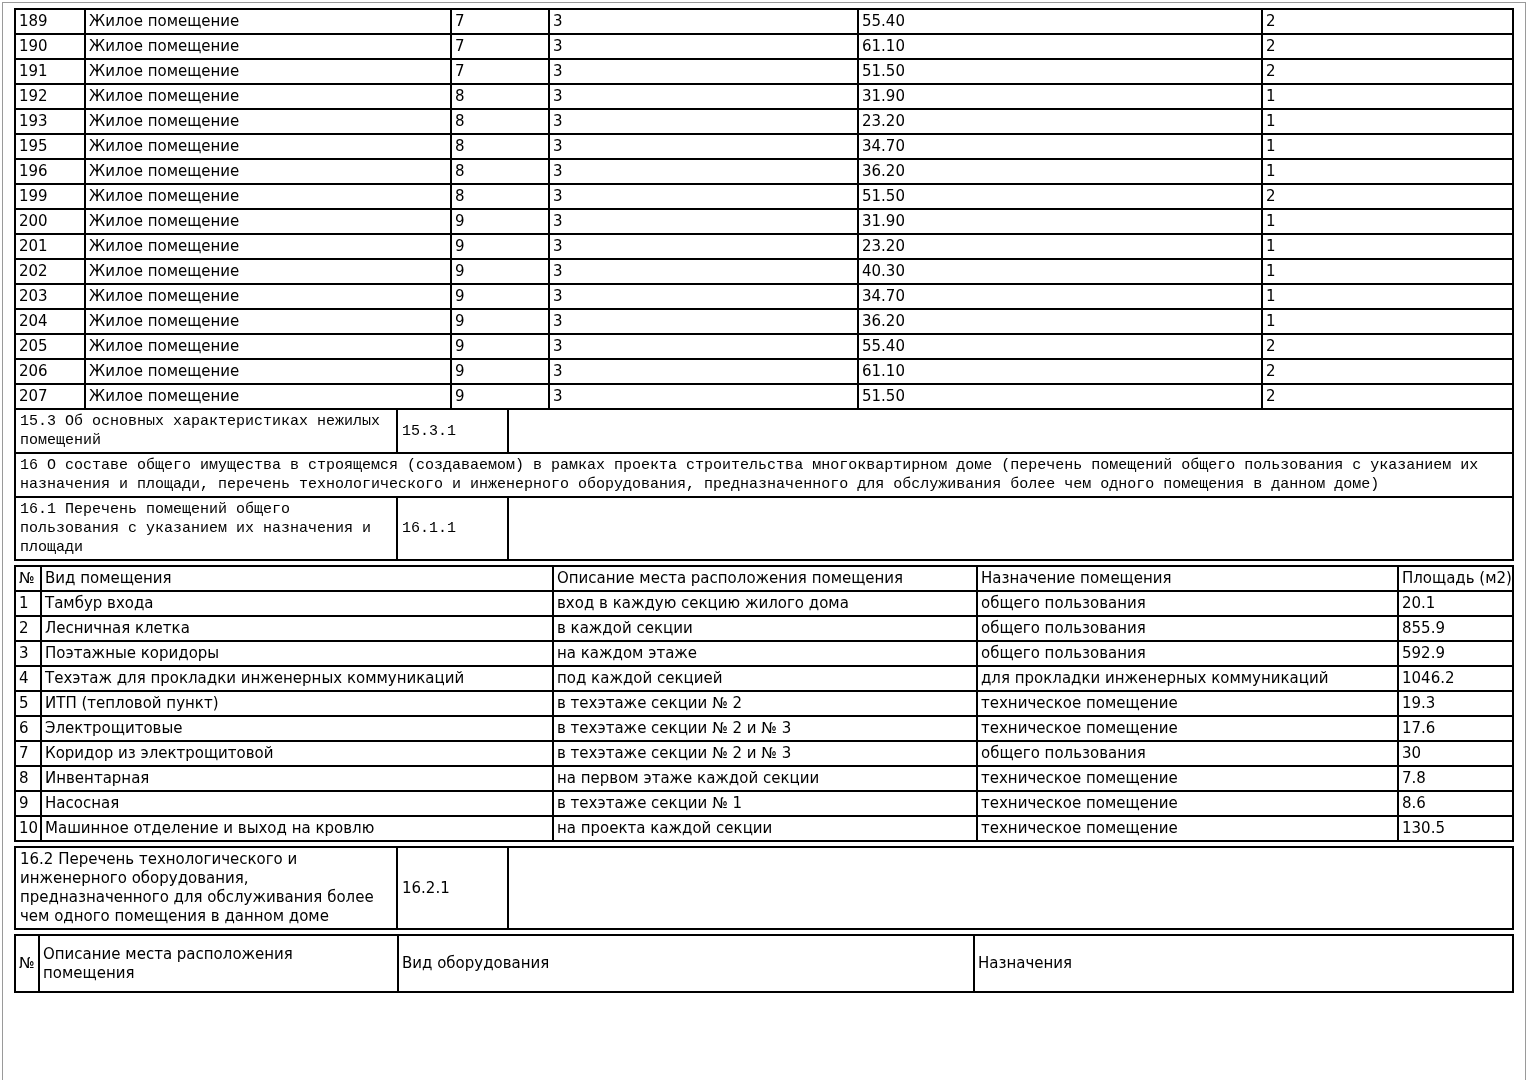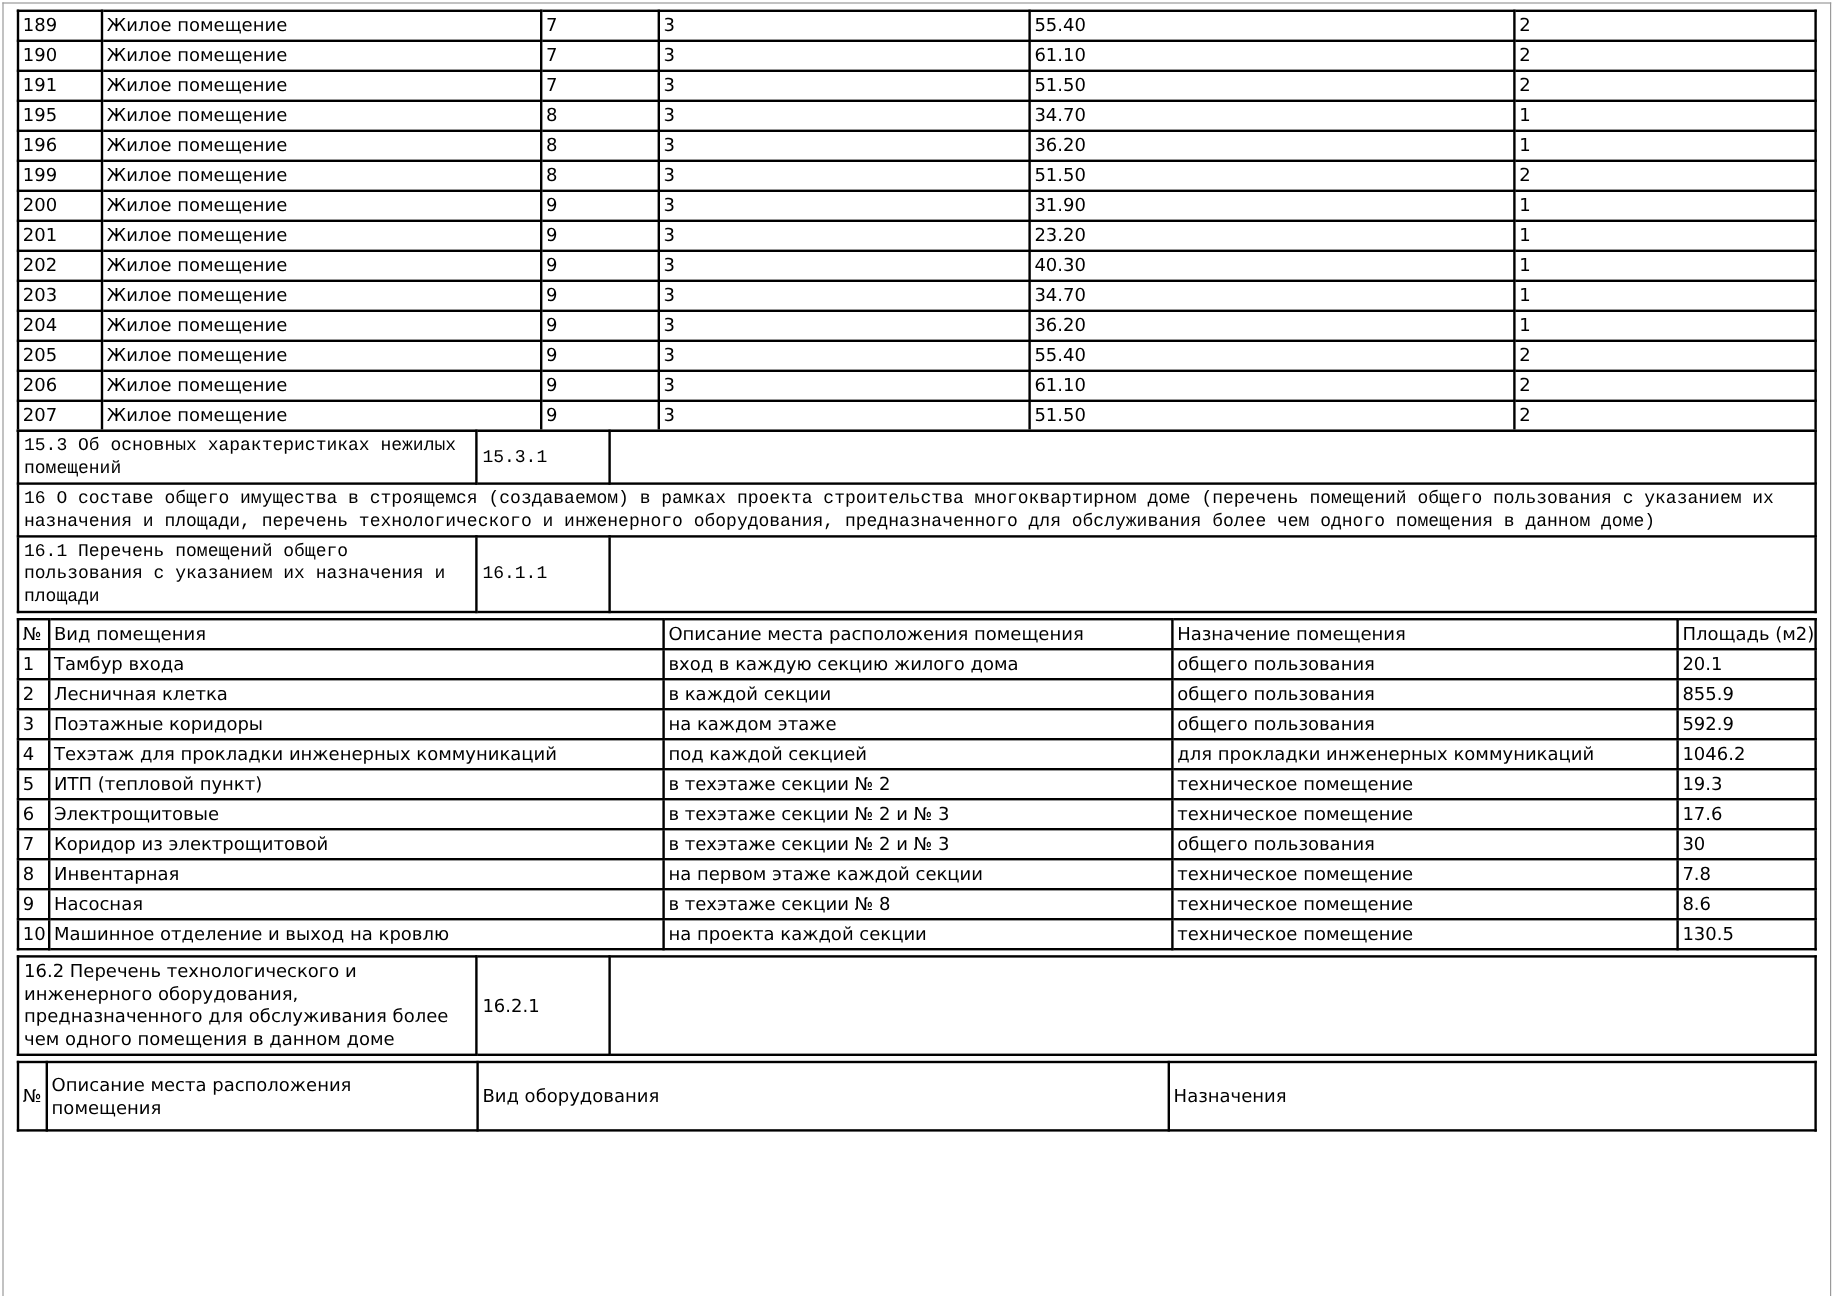--- a/index.html
+++ b/index.html
@@ -69,20 +69,36 @@
         </tr>
         <tr>
           <td>191</td>
           <td>Жилое помещение</td>
           <td>7</td>
           <td>3</td>
           <td>51.50</td>
           <td>2</td>
         </tr>
         <tr>
+          <td>192</td>
+          <td>Жилое помещение</td>
+          <td>8</td>
+          <td>3</td>
+          <td>31.90</td>
+          <td>1</td>
+        </tr>
+        <tr>
+          <td>193</td>
+          <td>Жилое помещение</td>
+          <td>8</td>
+          <td>3</td>
+          <td>23.20</td>
+          <td>1</td>
+        </tr>
+        <tr>
           <td>195</td>
           <td>Жилое помещение</td>
           <td>8</td>
           <td>3</td>
           <td>34.70</td>
           <td>1</td>
         </tr>
         <tr>
           <td>196</td>
           <td>Жилое помещение</td>
@@ -257,21 +273,21 @@
         <tr>
           <td>8</td>
           <td>Инвентарная</td>
           <td>на первом этаже каждой секции</td>
           <td>техническое помещение</td>
           <td>7.8</td>
         </tr>
         <tr>
           <td>9</td>
           <td>Насосная</td>
-          <td>в техэтаже секции № 8</td>
+          <td>в техэтаже секции № 1</td>
           <td>техническое помещение</td>
           <td>8.6</td>
         </tr>
         <tr>
           <td>10</td>
           <td>Машинное отделение и выход на кровлю</td>
           <td>на проекта каждой секции</td>
           <td>техническое помещение</td>
           <td>130.5</td>
         </tr>

